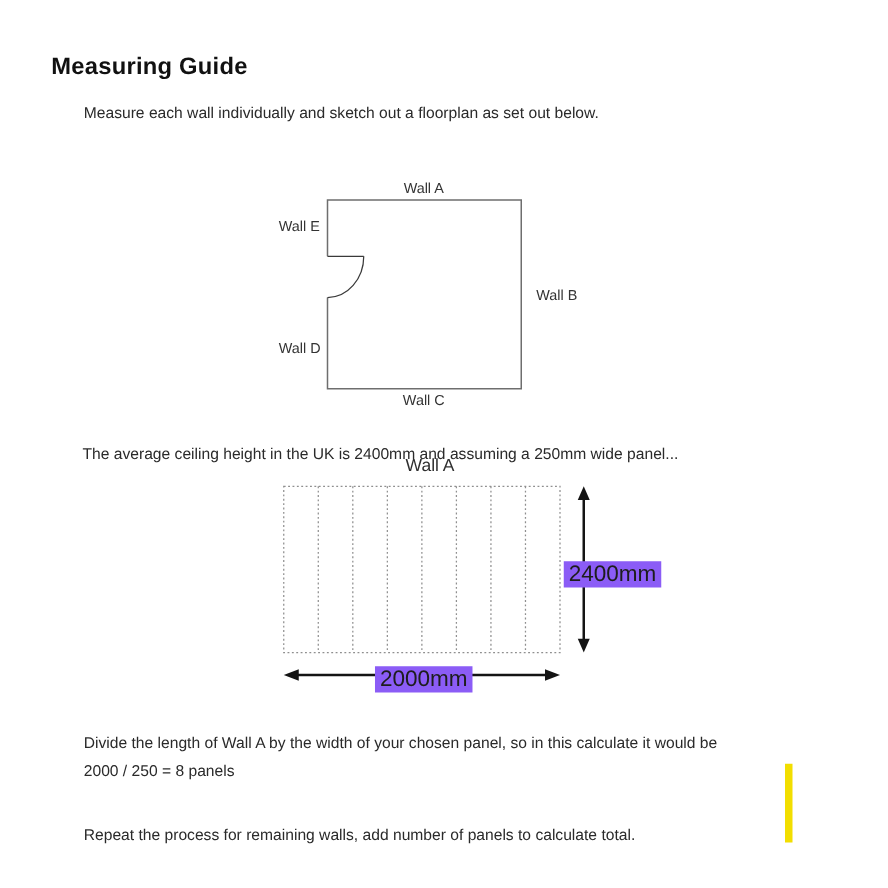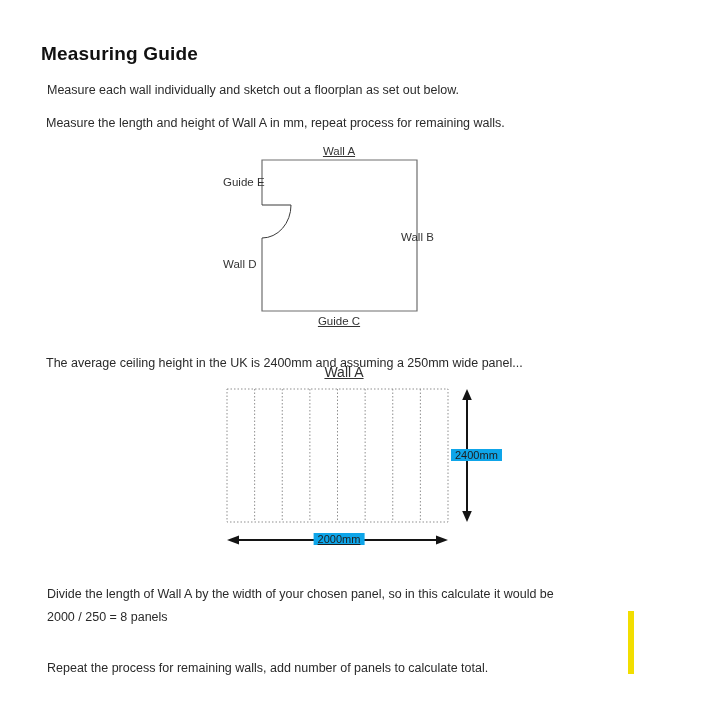--- a/index.html
+++ b/index.html
@@ -17,38 +17,38 @@
     font-family:"Liberation Sans", sans-serif;
     color:var(--text);
     overflow:hidden;
   }
   .abs{position:absolute;white-space:nowrap;}
   .title{
     left:41px;top:30px;
     font-size:19px;font-weight:700;color:#111;
     letter-spacing:0.2px;
   }
-  .body-text{font-size:12.5px;color:var(--text);}
+  .body-text{font-size:12.5px;color:var(--text);margin-left:20px;}
   .p1{left:47px;top:70px;}
   .p2{left:46px;top:103px;}
   .p3{left:46px;top:343px;}
   .p4{left:47px;top:574px;}
   .formula{left:47px;top:597px;font-weight:400;}
   .p5{left:47px;top:648px;}
   .wall-label{font-size:11.5px;color:#333;}
-  .centered{transform:translateX(-50%);text-decoration:underline;}
+  .centered{transform:translateX(-50%);}
   .lbl-wall-a1{left:339px;top:145px;}
   .lbl-wall-e{left:223px;top:176px;}
-  .lbl-wall-b{left:401px;top:231px;}
-  .lbl-wall-d{left:223px;top:258px;}
+  .lbl-wall-b{left:429px;top:231px;}
+  .lbl-wall-d{left:223px;top:273px;}
   .lbl-wall-c{left:339px;top:315px;}
   .panel-title{left:344px;top:364px;font-size:14px;color:#2f2f2f;}
   .dim-label{
-    font-size:11px;color:#1d1d1d;
-    background:#0ea5e9;padding:0 4px;
+    font-size:18px;color:#1d1d1d;
+    background:#8b5cf6;padding:0 4px;
   }
   .lbl-2400{left:451px;top:449px;}
   .lbl-2000{left:339px;top:533px;}
   svg.art{position:absolute;left:0;top:0;}
   .wall{fill:none;stroke:var(--line);stroke-width:1.2;}
   .door{fill:none;stroke:var(--door);stroke-width:1;}
   .dotted{fill:none;stroke:var(--dotted);stroke-width:1;stroke-dasharray:1.5 2;}
   #panel-dividers line{stroke:var(--dotted);stroke-width:1;stroke-dasharray:1.5 2;}
   .arrow line{stroke:var(--arrow);stroke-width:2;}
   .arrow polygon{fill:var(--arrow);}
@@ -99,27 +99,26 @@
           <polygon points="637,652.9 648,645.9 677,650.9 677,655.9 648,651.4 637,657.9" fill="#2b2b2b"></polygon>
           <polygon points="637,661 648,654 677,659 677,664 648,659.5 637,666" fill="#2b2b2b"></polygon>
           <polygon points="637,669.1 648,662.1 677,667.1 677,672.1 648,667.6 637,674.1" fill="#2b2b2b"></polygon>
         </g>
     </g>
   </svg>
 
   <h1 class="abs title">Measuring Guide</h1>
 
   <p class="abs body-text p1">Measure each wall individually and sketch out a floorplan as set out below.</p>
-  <p class="abs body-text p2">Measure the length and height of Wall A in mm, repeat process for remaining walls.</p>
 
   <span class="abs wall-label centered lbl-wall-a1">Wall A</span>
-  <span class="abs wall-label lbl-wall-e">Guide E</span>
+  <span class="abs wall-label lbl-wall-e">Wall E</span>
   <span class="abs wall-label lbl-wall-b">Wall B</span>
   <span class="abs wall-label lbl-wall-d">Wall D</span>
-  <span class="abs wall-label centered lbl-wall-c">Guide C</span>
+  <span class="abs wall-label centered lbl-wall-c">Wall C</span>
 
   <p class="abs body-text p3">The average ceiling height in the UK is 2400mm and assuming a 250mm wide panel...</p>
 
   <span class="abs centered panel-title">Wall A</span>
   <span class="abs dim-label lbl-2400">2400mm</span>
   <span class="abs dim-label centered lbl-2000">2000mm</span>
 
   <p class="abs body-text p4">Divide the length of Wall A by the width of your chosen panel, so in this calculate it would be</p>
   <p class="abs body-text formula">2000 / 250 = 8 panels</p>
   <p class="abs body-text p5">Repeat the process for remaining walls, add number of panels to calculate total.</p>

